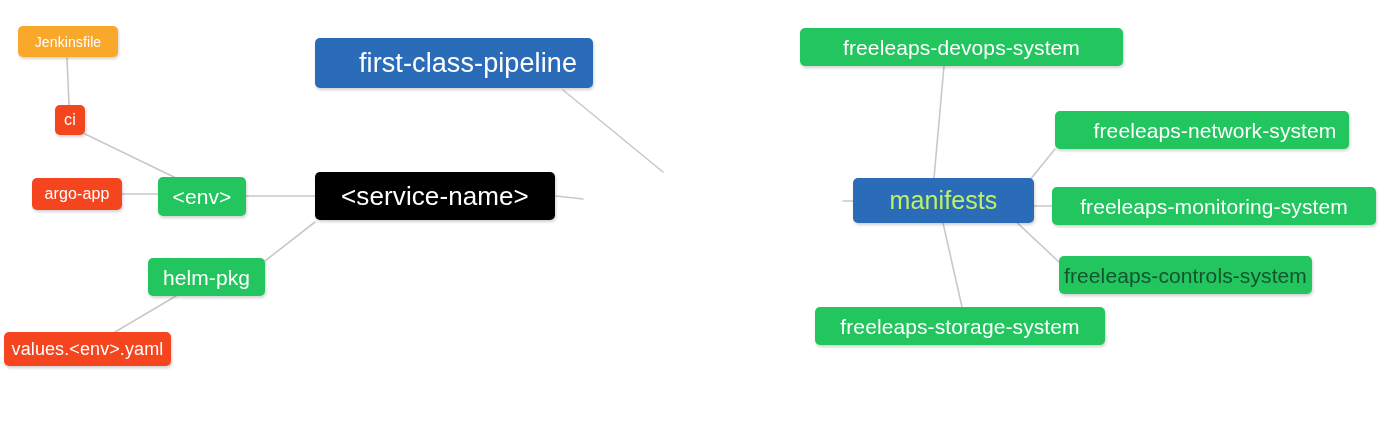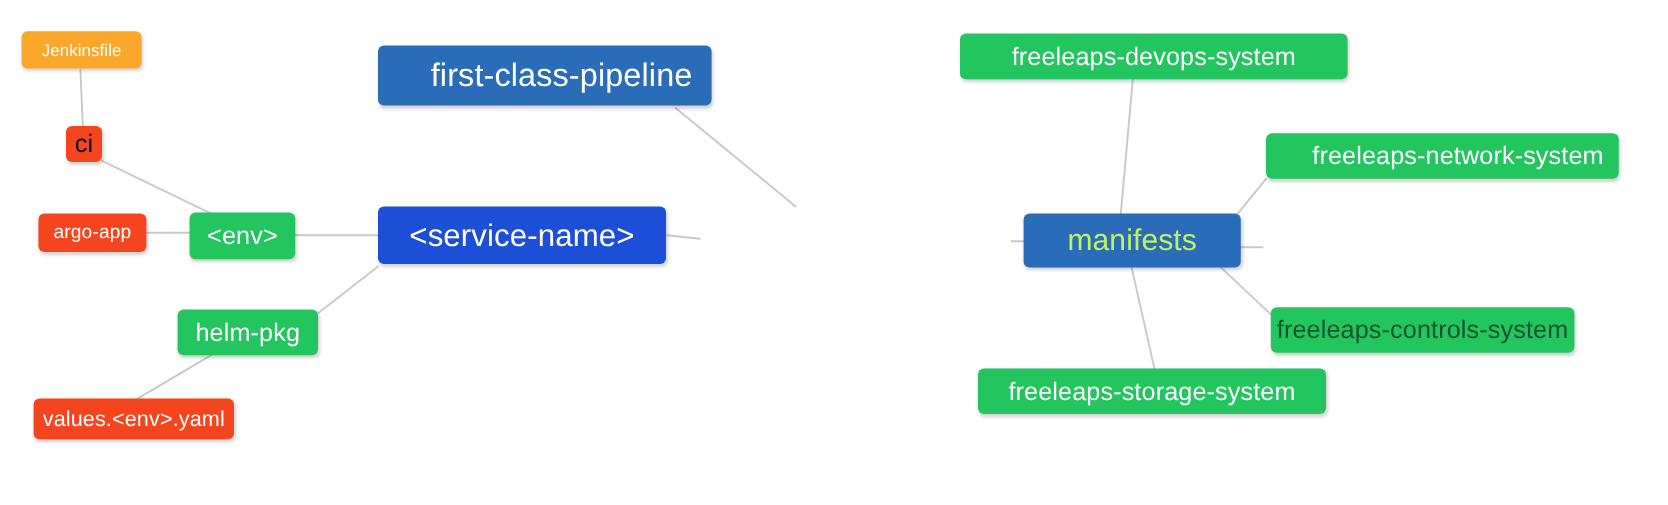--- a/index.html
+++ b/index.html
@@ -54,25 +54,26 @@
       <line x1="69" y1="105" x2="67" y2="58" stroke="#c9c9c9" stroke-width="1.6" stroke-linecap="round"></line>
       <line x1="158" y1="194" x2="122" y2="194" stroke="#c9c9c9" stroke-width="1.6" stroke-linecap="round"></line>
       <line x1="176" y1="296" x2="115" y2="332" stroke="#c9c9c9" stroke-width="1.6" stroke-linecap="round"></line>
       <line x1="934" y1="178" x2="944" y2="66" stroke="#c9c9c9" stroke-width="1.6" stroke-linecap="round"></line>
       <line x1="1008" y1="207" x2="1055" y2="149" stroke="#c9c9c9" stroke-width="1.6" stroke-linecap="round"></line>
       <line x1="1008" y1="206" x2="1052" y2="206" stroke="#c9c9c9" stroke-width="1.6" stroke-linecap="round"></line>
       <line x1="1008" y1="214" x2="1059" y2="262" stroke="#c9c9c9" stroke-width="1.6" stroke-linecap="round"></line>
       <line x1="943" y1="223" x2="962" y2="307" stroke="#c9c9c9" stroke-width="1.6" stroke-linecap="round"></line>
     </svg>
     <div class="node" style="left: 315px; top: 38px; width: 278px; height: 50px; background: rgb(43, 108, 184); color: rgb(255, 255, 255); font-size: 27px; padding-left: 28px;">first-class-pipeline</div>
-    <div class="node" style="left: 315px; top: 172px; width: 240px; height: 48px; background: #1d4ed8; color: rgb(255, 255, 255); font-size: 26px;">&lt;service-name&gt;</div>
+    <div class="node" style="left: 315px; top: 172px; width: 240px; height: 48px; background: #000000; color: rgb(255, 255, 255); font-size: 26px;">&lt;service-name&gt;</div>
     <div class="node" style="left: 853px; top: 178px; width: 181px; height: 45px; background: rgb(43, 108, 184); color: #bef264; font-size: 25px;">manifests</div>
     <div class="node" style="left: 158px; top: 177px; width: 88px; height: 39px; background: rgb(34, 197, 94); color: rgb(255, 255, 255); font-size: 21px;">&lt;env&gt;</div>
     <div class="node" style="left: 148px; top: 258px; width: 117px; height: 38px; background: rgb(34, 197, 94); color: rgb(255, 255, 255); font-size: 21px;">helm-pkg</div>
-    <div class="node" style="left: 55px; top: 105px; width: 30px; height: 30px; background: rgb(244, 69, 30); color: #000000; font-size: 21px;">ci</div>
+    <div class="node" style="left: 55px; top: 105px; width: 30px; height: 30px; background: rgb(244, 69, 30); color: #ffffff; font-size: 16px;">ci</div>
     <div class="node" style="left: 18px; top: 26px; width: 100px; height: 31px; background: rgb(249, 168, 43); color: rgb(255, 255, 255); font-size: 14px;">Jenkinsfile</div>
     <div class="node" style="left: 32px; top: 178px; width: 90px; height: 32px; background: rgb(244, 69, 30); color: rgb(255, 255, 255); font-size: 16px;">argo-app</div>
-    <div class="node" style="left: 28px; top: 332px; width: 167px; height: 34px; background: rgb(244, 69, 30); color: rgb(255, 255, 255); font-size: 18px;">values.&lt;env&gt;.yaml</div>
+    <div class="node" style="left: 4px; top: 332px; width: 167px; height: 34px; background: rgb(244, 69, 30); color: rgb(255, 255, 255); font-size: 18px;">values.&lt;env&gt;.yaml</div>
     <div class="node" style="left: 800px; top: 28px; width: 323px; height: 38px; background: rgb(34, 197, 94); color: rgb(255, 255, 255); font-size: 21px;">freeleaps-devops-system</div>
     <div class="node" style="left: 1055px; top: 111px; width: 294px; height: 38px; background: rgb(34, 197, 94); color: rgb(255, 255, 255); font-size: 21px; padding-left: 26px;">freeleaps-network-system</div>
+    <div class="node" style="left: 1052px; top: 187px; width: 324px; height: 38px; background: rgb(34, 197, 94); color: rgb(255, 255, 255); font-size: 21px;">freeleaps-monitoring-system</div>
     <div class="node" style="left: 1059px; top: 256px; width: 253px; height: 38px; background: rgb(34, 197, 94); color: #14532d; font-size: 21px;">freeleaps-controls-system</div>
     <div class="node" style="left: 815px; top: 307px; width: 290px; height: 38px; background: rgb(34, 197, 94); color: rgb(255, 255, 255); font-size: 21px;">freeleaps-storage-system</div>
   </div>
 
 </body></html>

